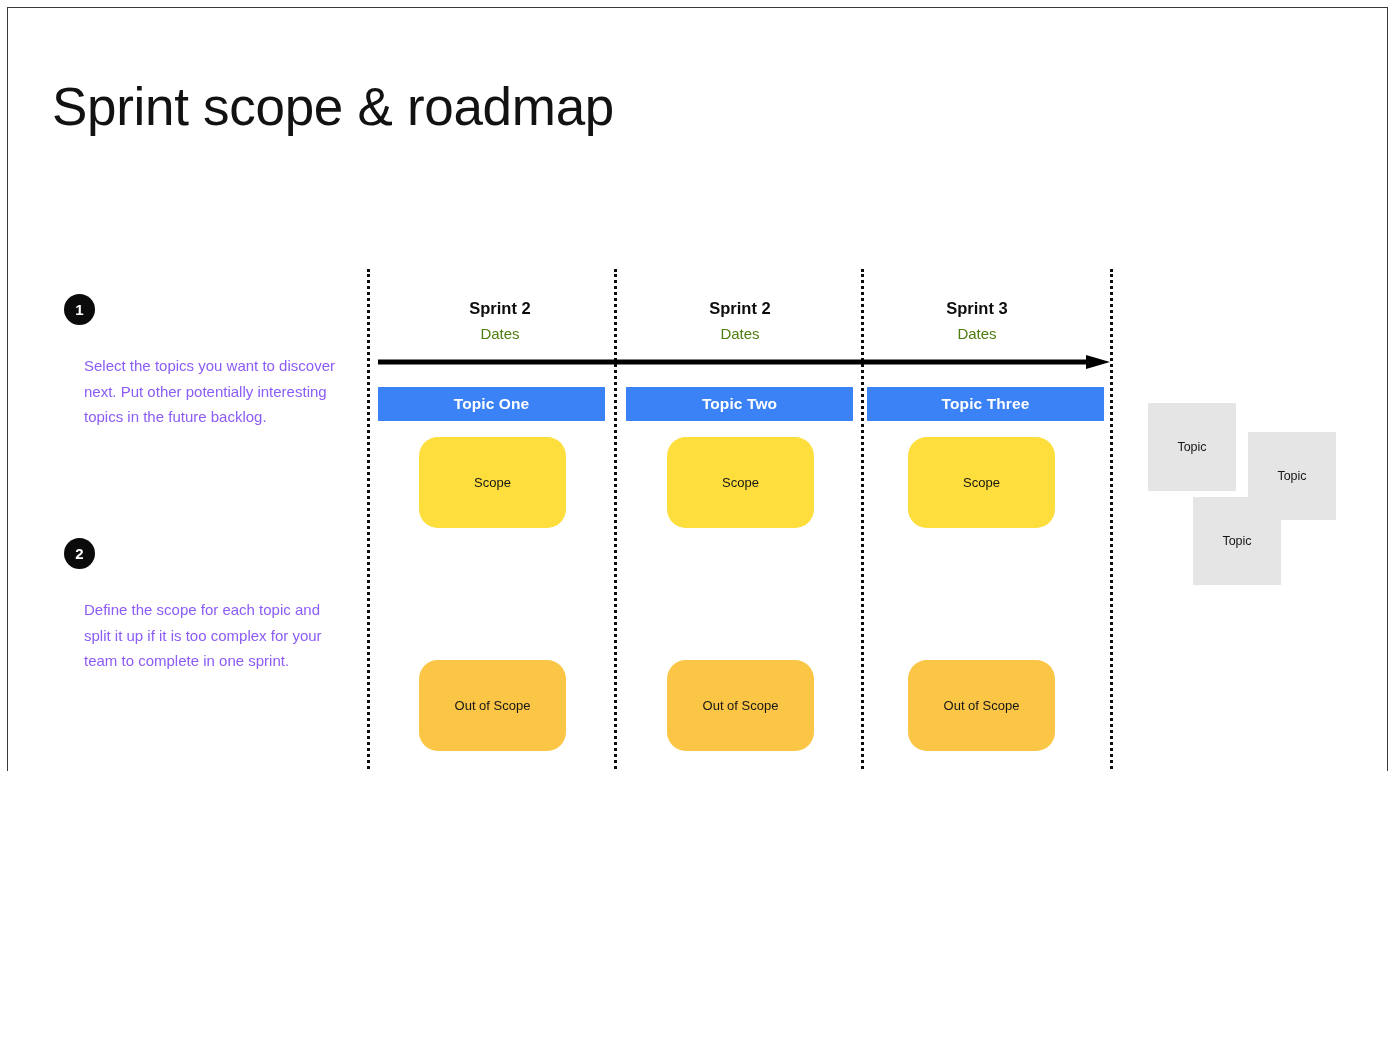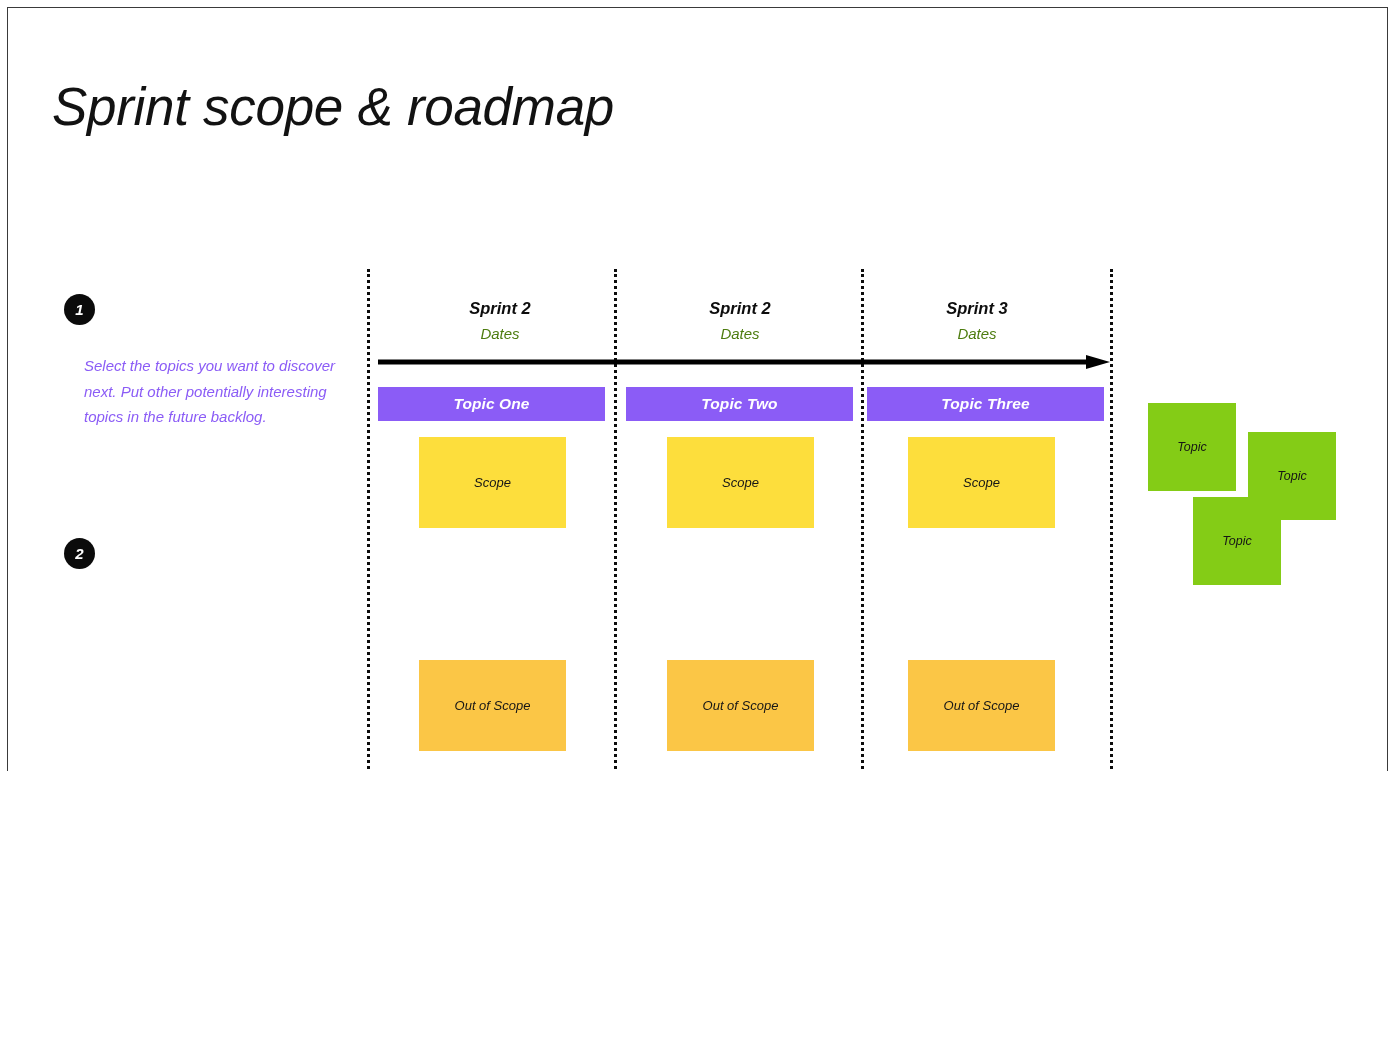--- a/index.html
+++ b/index.html
@@ -12,21 +12,20 @@
     font-family: "Liberation Sans", sans-serif;
     -webkit-font-smoothing: antialiased;
   }
 
   #canvas {
     position: relative;
     width: 1400px;
     height: 771px;
     background: #ffffff;
     overflow: hidden;
-    font-style: italic;
   }
 
   
   .page-frame {
     position: absolute;
     left: 7px;
     top: 7px;
     width: 1381px;
     height: 1023px;
     border: 1px solid #3a3a3a;
@@ -128,21 +127,21 @@
     left: 378px;
     top: 355px;
     width: 732px;
     height: 14px;
   }
 
   
   .topic-bar {
     position: absolute;
     height: 34px;
-    background: #8b5cf6;
+    background: #3b82f6;
     color: #ffffff;
     font-size: 15.5px;
     font-weight: 700;
     display: flex;
     align-items: center;
     justify-content: center;
     top: 387px;
     letter-spacing: 0.1px;
   }
 
@@ -150,41 +149,42 @@
   .card {
     position: absolute;
     width: 147px;
     height: 91px;
     display: flex;
     align-items: center;
     justify-content: center;
     font-size: 13px;
     font-weight: 400;
     color: #161616;
+    border-radius: 19px;
   }
   .card.scope  { top: 437px; background: #FDDE3C; }
   .card.oos    { top: 660px; background: #FBC646; }
 
   
   .backlog-title {
     position: absolute;
     left: 1155px;
     top: 297px;
     width: 160px;
     text-align: center;
     font-size: 16.5px;
     font-weight: 700;
     line-height: 24px;
     color: #0d0d0d;
   }
   .backlog-card {
     position: absolute;
     width: 88px;
     height: 88px;
-    background: #84cc16;
+    background: #e5e5e5;
     display: flex;
     align-items: center;
     justify-content: center;
     font-size: 12.5px;
     color: #161616;
   }
 </style>
 </head>
 <body>
 
@@ -197,20 +197,21 @@
   <div class="step step-1">
     <div class="step-badge">1</div>
     <div class="step-body">
       <p>Select the topics you want to discover next. Put other potentially interesting topics in the future backlog.</p>
     </div>
   </div>
 
   <div class="step step-2">
     <div class="step-badge">2</div>
     <div class="step-body">
+      <p>Define the scope for each topic and split it up if it is too complex for your team to complete in one sprint.</p>
     </div>
   </div>
 
   <div class="divider" style="left:367px;"></div>
   <div class="divider" style="left:614px;"></div>
   <div class="divider" style="left:861px;"></div>
   <div class="divider" style="left:1110px;"></div>
 
   <div class="sprint-head" style="left:376px; top:298px;">
     <div class="sprint-name">Sprint 2</div>

